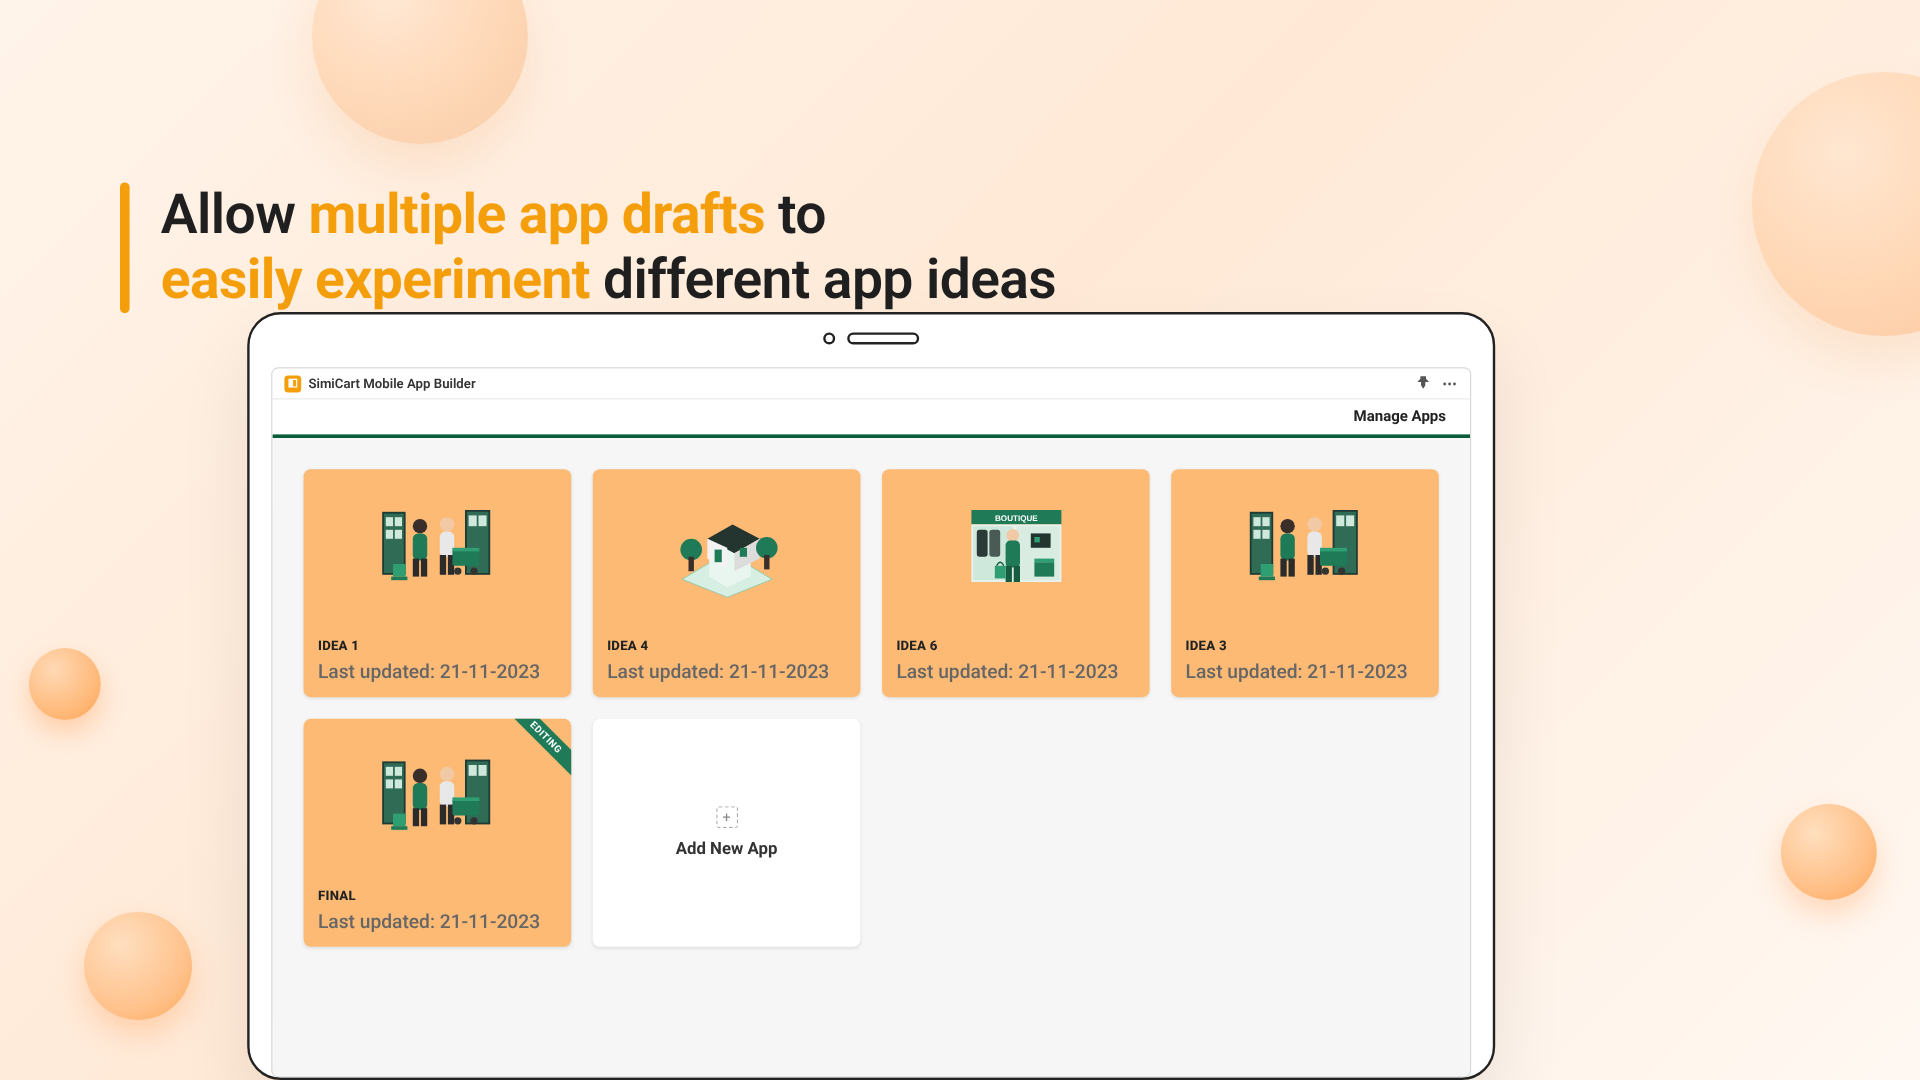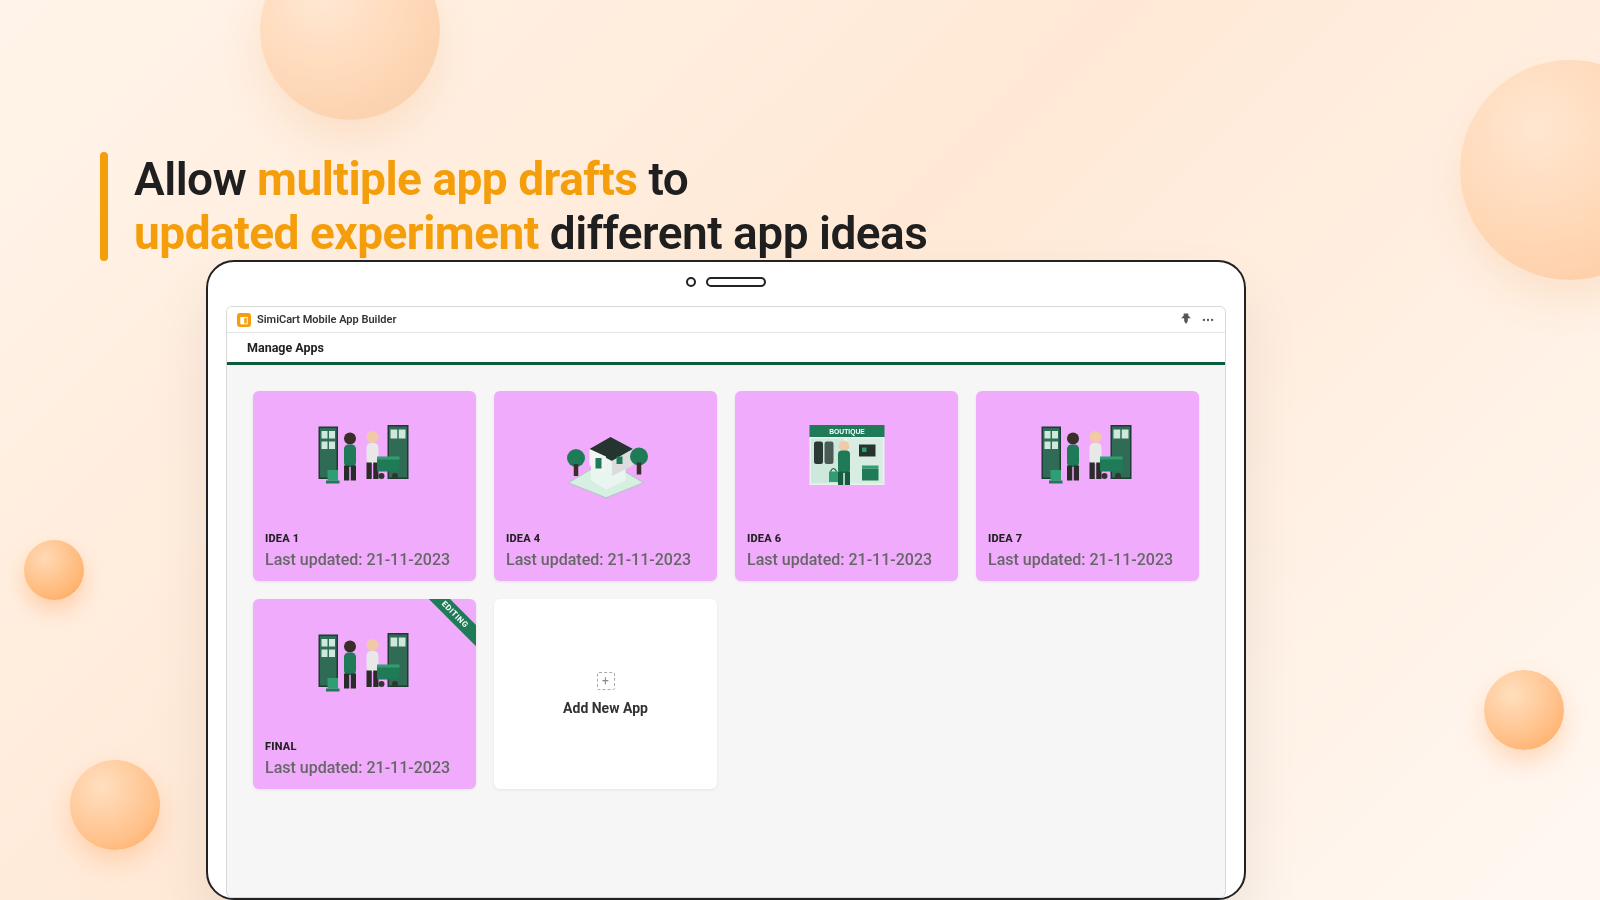--- a/index.html
+++ b/index.html
@@ -50,25 +50,25 @@
   .app { position:absolute; left:18px; right:18px; top:44px; bottom:0; background:#f6f6f7;
          border:1px solid #d8d8d8; border-radius:6px; overflow:hidden; }
   .app-titlebar { height:26px; background:#fff; border-bottom:1px solid #e6e6e6;
                   display:flex; align-items:center; padding:0 10px; font-size:11px; font-weight:600; color:#333; }
   .app-titlebar .spacer { flex:1; }
   .app-logo { width:14px; height:14px; background:#f59e0b; border-radius:3px; margin-right:6px;
               display:flex; align-items:center; justify-content:center; color:#fff; font-size:9px; font-weight:700; }
   .titlebar-icon { width:14px; height:14px; margin-left:8px; }
 
   .section-bar { height:32px; background:#fff; border-bottom:3px solid #0a5c3a;
-                 display:flex; align-items:center; padding:0 20px; font-size:12.5px; font-weight:700; color:#222; }
+                 display:flex; align-items:center; padding:0 20px; font-size:12.5px; font-weight:700; color:#222;justify-content:flex-end; }
 
   .grid { padding:26px 26px; display:grid; grid-template-columns: repeat(4, 1fr); gap:18px; }
 
-  .card { background:#f0abfc; border-radius:6px; box-shadow:0 1px 3px rgba(0,0,0,.08); position:relative; overflow:hidden;
+  .card { background:#fdba74; border-radius:6px; box-shadow:0 1px 3px rgba(0,0,0,.08); position:relative; overflow:hidden;
           height:190px; display:flex; flex-direction:column; }
   .card .thumb { flex:1; display:flex; align-items:center; justify-content:center; }
   .card .meta { padding:10px 12px 12px; }
   .card .meta .title { font-size:11px; font-weight:800; color:#222; letter-spacing:.2px; margin-bottom:5px; }
   .card .meta .sub { font-size:16px; color:#666; font-weight:500; }
 
   .ribbon { position:absolute; top:8px; right:-22px; transform:rotate(45deg);
             background:#1e7a57; color:#fff; font-size:8px; font-weight:700; letter-spacing:.5px;
             padding:3px 26px; }
 
@@ -86,21 +86,21 @@
 <div class="sphere a"></div>
 <div class="sphere b"></div>
 <div class="sphere c"></div>
 <div class="sphere d"></div>
 <div class="sphere e"></div>
 
 <div class="headline-wrap">
   <div class="headline-bar"></div>
   <div class="headline">
     <span>Allow </span><span class="accent">multiple app drafts</span><span> to</span><br>
-    <span class="accent">updated experiment</span><span> different app ideas</span>
+    <span class="accent">easily experiment</span><span> different app ideas</span>
   </div>
 </div>
 
 <div class="tablet">
   <div class="tablet-top">
     <div class="tablet-cam"></div>
     <div class="tablet-speaker"></div>
   </div>
 
   <div class="app">
@@ -239,21 +239,21 @@
 
     <rect x="96" y="62" width="30" height="18" fill="#1e7a57" rx="2"></rect>
     <rect x="96" y="60" width="30" height="4" fill="#2f9e73"></rect>
     <circle cx="102" cy="86" r="4" fill="#333"></circle>
     <circle cx="120" cy="86" r="4" fill="#333"></circle>
     <rect x="30" y="78" width="14" height="14" fill="#2f9e73"></rect>
     <rect x="28" y="92" width="18" height="4" fill="#1e7a57"></rect>
   </svg>
 </div>
           <div class="meta">
-            <div class="title">IDEA 7</div>
+            <div class="title">IDEA 3</div>
             <div class="sub">Last updated: 21-11-2023</div>
           </div>
         </div>
         <div class="card">
           <div class="thumb">
   <svg viewBox="0 0 160 120">
     <rect x="18" y="20" width="26" height="70" fill="#1e3a34"></rect>
     <rect x="20" y="22" width="22" height="66" fill="#2f6b55"></rect>
     <rect x="22" y="26" width="8" height="10" fill="#cfe8dc"></rect>
     <rect x="32" y="26" width="8" height="10" fill="#cfe8dc"></rect>

